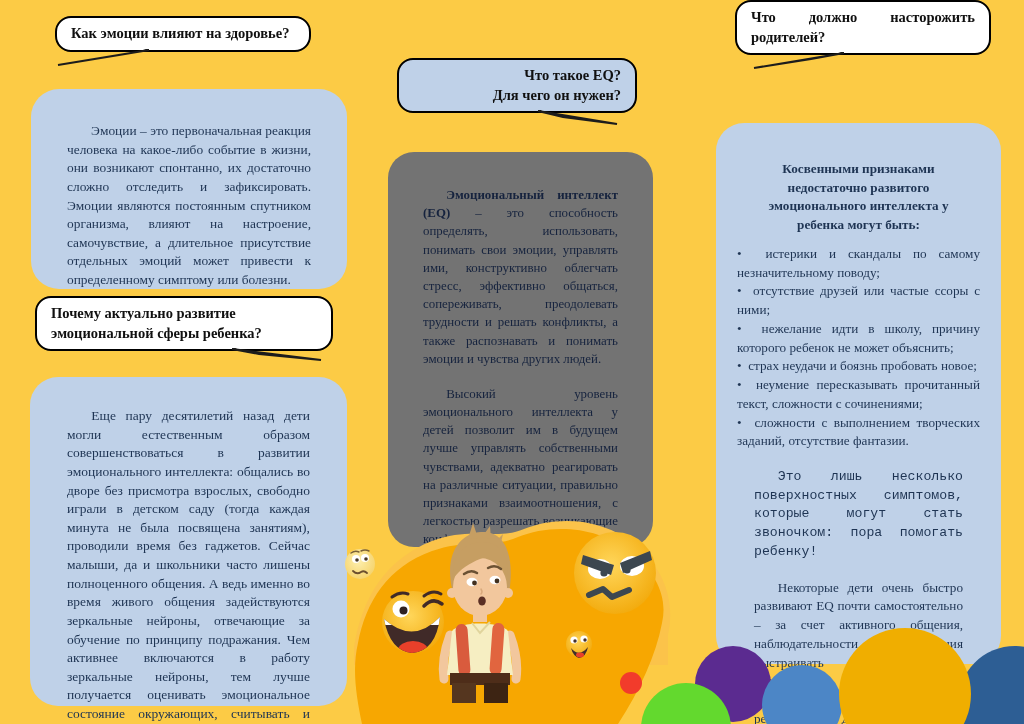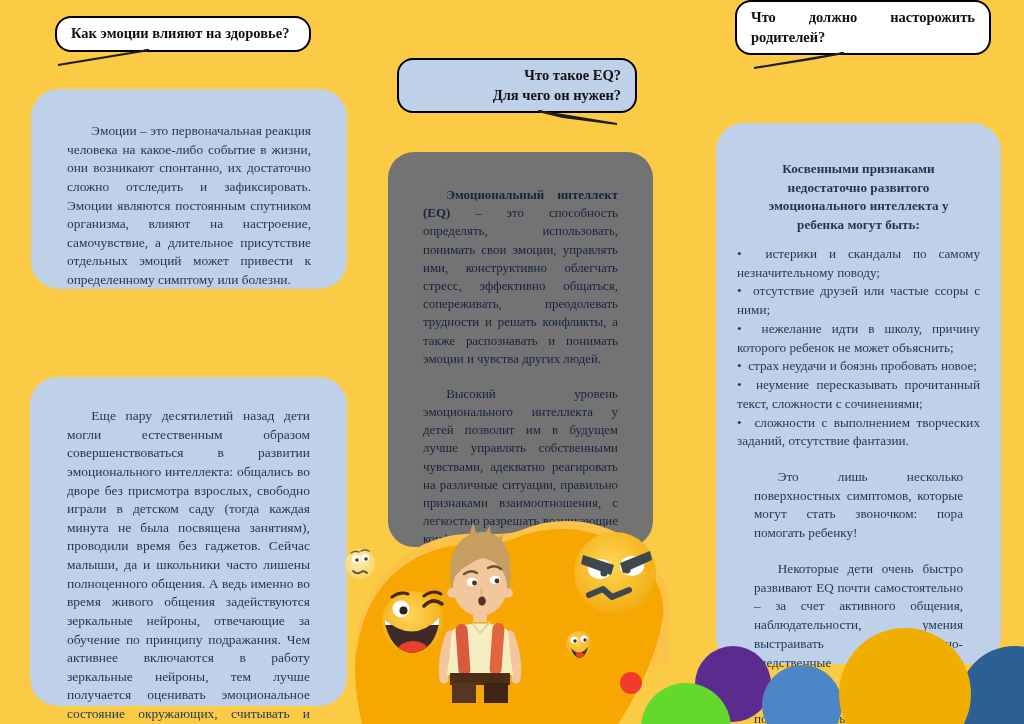--- a/index.html
+++ b/index.html
@@ -26,21 +26,21 @@
   .whitebox{position:absolute;box-sizing:border-box;left:388px;top:152px;width:265px;height:395px;
         background:#737373;border-radius:26px;padding:17px 18px;
         font-size:12.9px;line-height:1.41;color:#16233E;text-align:justify;}
   .box3{left:716px;top:123px;width:285px;height:541px;padding:20px 21px;
         font-size:13.2px;line-height:1.42;}
 
   p{margin:17px;}
   .indent{text-indent:1.8em;}
   .bi{font-weight:bold;}
   .center{text-align:center;text-indent:0;}
-  .mb14{margin-bottom:14px;}
+  .mb14{margin-bottom:14px;font-family:Liberation Mono, monospace;}
   .mb10{margin-bottom:10px;}
 
   ul.signs{list-style:none;margin:0 0 14px 0;padding:0;}
   ul.signs li{text-indent:0;}
   ul.signs li::before{content:"\2022\00a0\00a0";}
 
   .illustration{position:absolute;left:340px;top:505px;width:340px;height:219px;}
   .circles{position:absolute;left:610px;top:620px;width:414px;height:104px;}
 </style>
 </head>
@@ -52,20 +52,26 @@
     <span>Как эмоции влияют на здоровье?</span>
     <svg class="tail" style="left:-2px;bottom:-18px;" width="96" height="20" viewBox="0 0 96 20">
       <path d="M94,2 L3,17 L64,7 Z" fill="#FFFFFF" stroke="#1c1c1c" stroke-width="2"></path>
     </svg>
   </div>
 
   <div class="bluebox box1">
     <p class="indent">Эмоции – это первоначальная реакция человека на какое-либо событие в жизни, они возникают спонтанно, их достаточно сложно отследить и зафиксировать. Эмоции являются постоянным спутником организма, влияют на настроение, самочувствие, а длительное присутствие отдельных эмоций может привести к определенному симптому или болезни.</p>
   </div>
 
+  <div class="bubble b2">
+    <span>Почему актуально развитие эмоциональной сферы ребенка?</span>
+    <svg class="tail" style="right:6px;bottom:-14px;" width="96" height="16" viewBox="0 0 96 16">
+      <path d="M3,2 L92,13 L30,7 Z" fill="#FFFFFF" stroke="#1c1c1c" stroke-width="2"></path>
+    </svg>
+  </div>
 
   <div class="bluebox box2">
     <p class="indent">Еще пару десятилетий назад дети могли естественным образом совершенствоваться в развитии эмоционального интеллекта: общались во дворе без присмотра взрослых, свободно играли в детском саду (тогда каждая минута не была посвящена занятиям), проводили время без гаджетов. Сейчас малыши, да и школьники часто лишены полноценного общения. А ведь именно во время живого общения задействуются зеркальные нейроны, отвечающие за обучение по принципу подражания. Чем активнее включаются в работу зеркальные нейроны, тем лучше получается оценивать эмоциональное состояние окружающих, считывать и применять успешные модели поведения.</p>
   </div>
 
   <div class="bubble b3">
     <div>Что такое EQ?</div>
     <div>Для чего он нужен?</div>
     <svg class="tail" style="right:14px;bottom:-16px;" width="86" height="18" viewBox="0 0 86 18">
       <path d="M3,2 L82,15 L28,8 Z" fill="#BFD1E8" stroke="#1c1c1c" stroke-width="2"></path>

